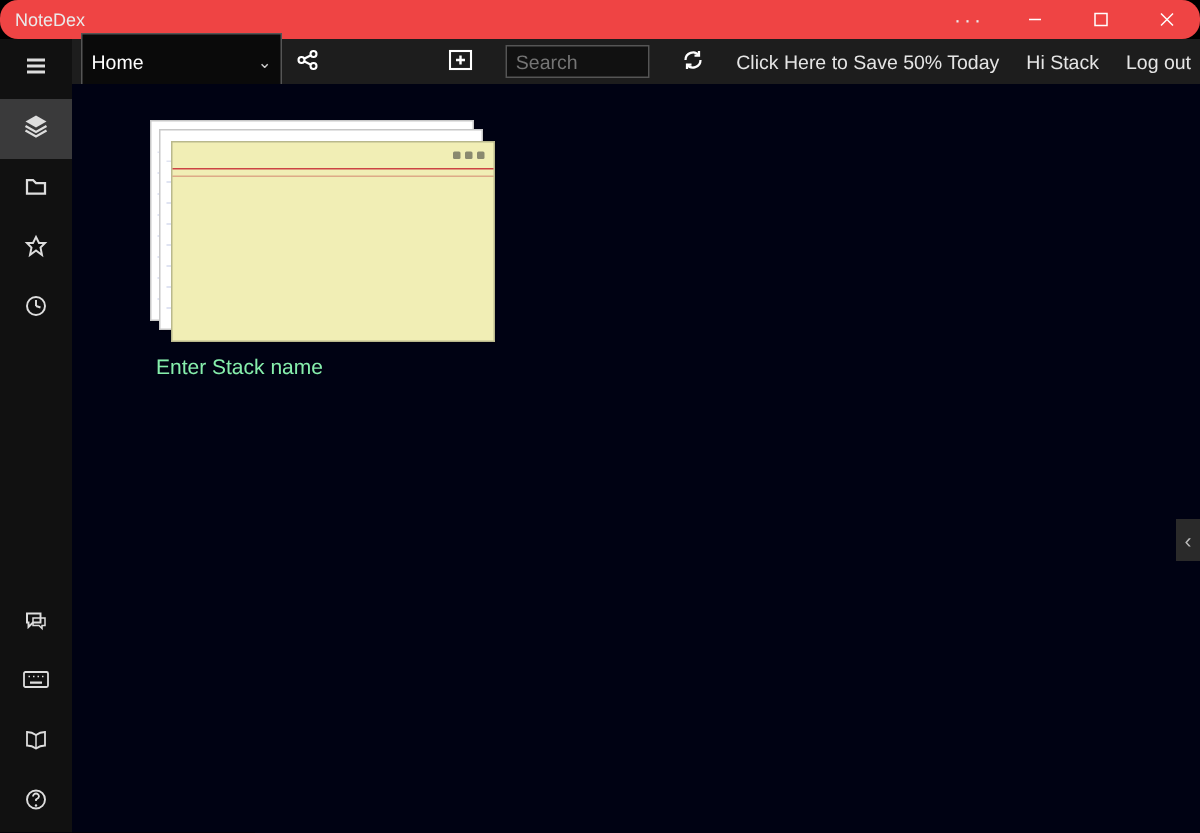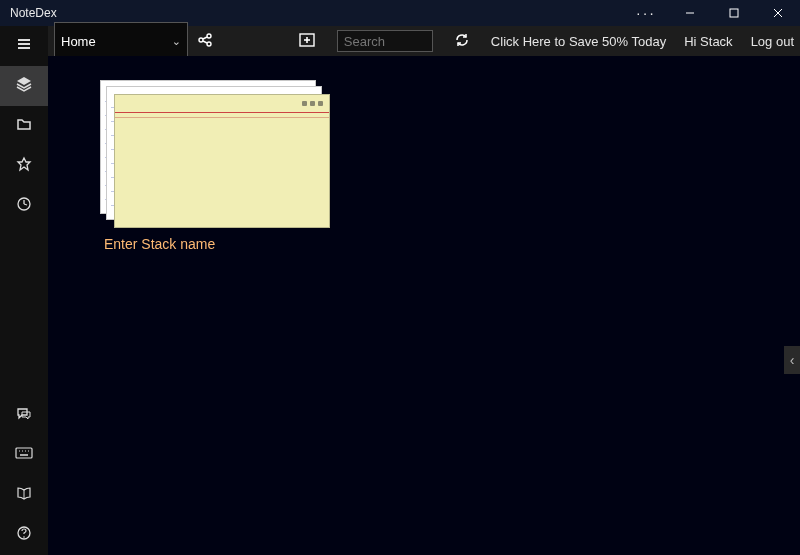--- a/index.html
+++ b/index.html
@@ -1,22 +1,22 @@
 <!DOCTYPE html>
 <html><head>
 <meta charset="utf-8">
 <style>
   * { box-sizing: border-box; margin: 0; padding: 0; }
   html, body { width: 800px; height: 555px; overflow: hidden; font-family: "Segoe UI", Arial, sans-serif; }
   body { background: #000; color: #fff; display: flex; flex-direction: column; }
 
   
   .titlebar {
-    height: 26px; background: #0f172a; display: flex; align-items: center;
-    padding-left: 10px; color: #eaeaea; font-size: 12px;
+    height: 26px; background: #ef4444; display: flex; align-items: center;
+    padding-left: 10px; color: #eaeaea; font-size: 12px; border-radius: 12px;
   }
   .titlebar .spacer { flex: 1; }
   .titlebar .winbtn { width: 44px; height: 26px; display: flex; align-items: center; justify-content: center; color: #eaeaea; }
   .titlebar .winbtn svg { display:block; }
   .titlebar .dots { font-size: 14px; letter-spacing: 2px; }
 
   .appbody { flex:1; display:flex; min-height:0; }
 
   
   .sidebar {
@@ -76,21 +76,21 @@
   }
   .card.c3 .topbar {
     position:absolute; left:0; right:0; top:0; height:18px;
     border-bottom: 1px solid #c44; display:flex; justify-content:flex-end;
     align-items:center; padding-right:6px; gap:3px;
   }
   .card.c3 .topbar .dot { width:5px; height:5px; background:#8a896f; border-radius:1px; }
   .card.c3 .line2 { position:absolute; left:0; right:0; top:22px; height:1px; background:rgba(196,68,68,0.4); }
 
   .stack-label {
-    margin-top: 8px; margin-left: 4px; font-size: 14px; color:#fdba74;
+    margin-top: 8px; margin-left: 4px; font-size: 14px; color:#86efac;
   }
 
   
   .drawer-chev {
     position:absolute; right:0; top: 290px; width:16px; height:28px;
     background:#2a2a2a; display:flex; align-items:center; justify-content:center;
     color:#bbb; font-size:14px;
   }
 </style>
 </head>

